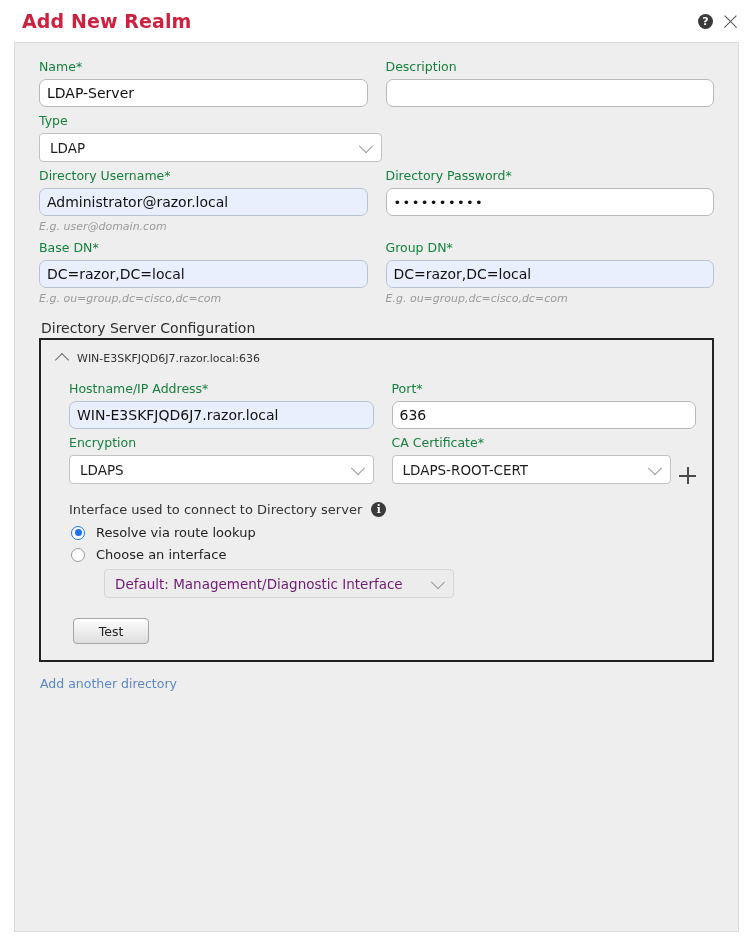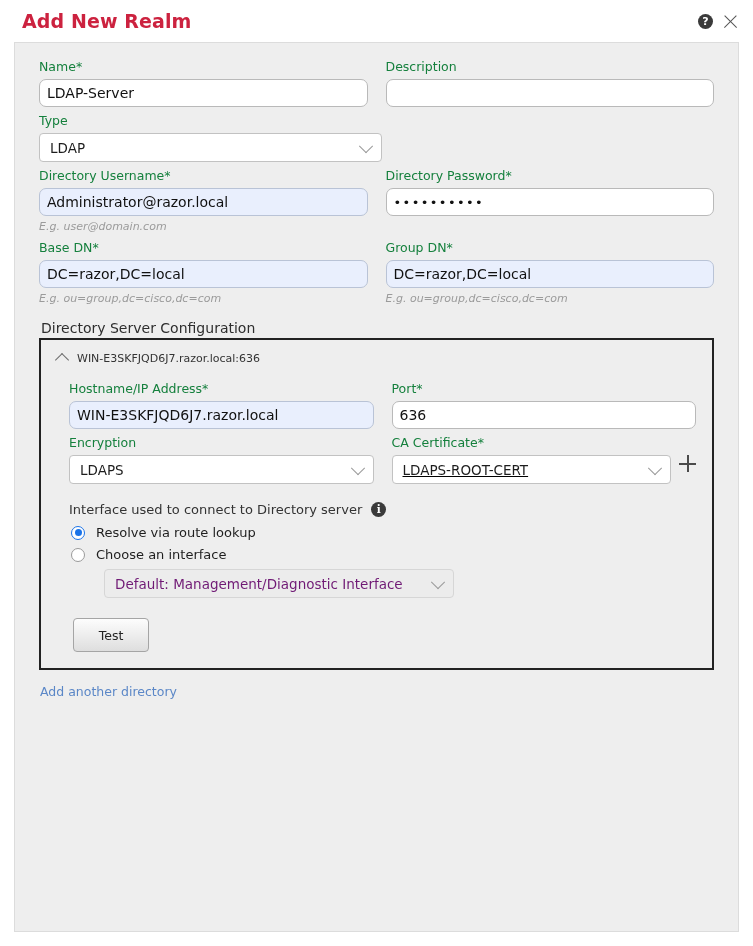--- a/index.html
+++ b/index.html
@@ -173,21 +173,21 @@
     margin-top: 3px;
     flex: none;
   }
   .server-head-label {
     font-size: 11px;
     color: #333;
   }
   .inner { padding: 0 2px 0 14px; }
   .inner .col { width: 330px; }
 
-  .cert-row { display: flex; align-items: flex-start; gap: 8px; text-decoration: underline; }
+  .cert-row { display: flex; align-items: flex-end; gap: 8px; }
   .cert-row .select { flex: 1; }
   .plus-btn {
     width: 17px; height: 17px;
     position: relative;
     cursor: pointer;
     flex: none;
   }
   .plus-btn::before, .plus-btn::after {
     content: "";
     position: absolute;
@@ -242,21 +242,21 @@
     margin: -3.5px 0 0 -3.5px;
     border-radius: 50%;
     background: #1a73e8;
   }
   .radio-label { font-size: 13px; color: #1f1f1f; }
 
   .iface-select-wrap { margin: 2px 0 0 35px; width: 350px; }
 
   .test-btn {
     margin: 20px 0 0 4px;
-    width: 76px; height: 34px;
+    width: 76px; height: 26px;
     border: 1px solid #a5a5a5;
     border-radius: 4px;
     background: linear-gradient(#fdfdfd, #dedede);
     font-size: 12.5px;
     color: #242424;
     cursor: pointer;
     font-family: "DejaVu Sans", "Liberation Sans", sans-serif;
   }
 
   .add-link {

